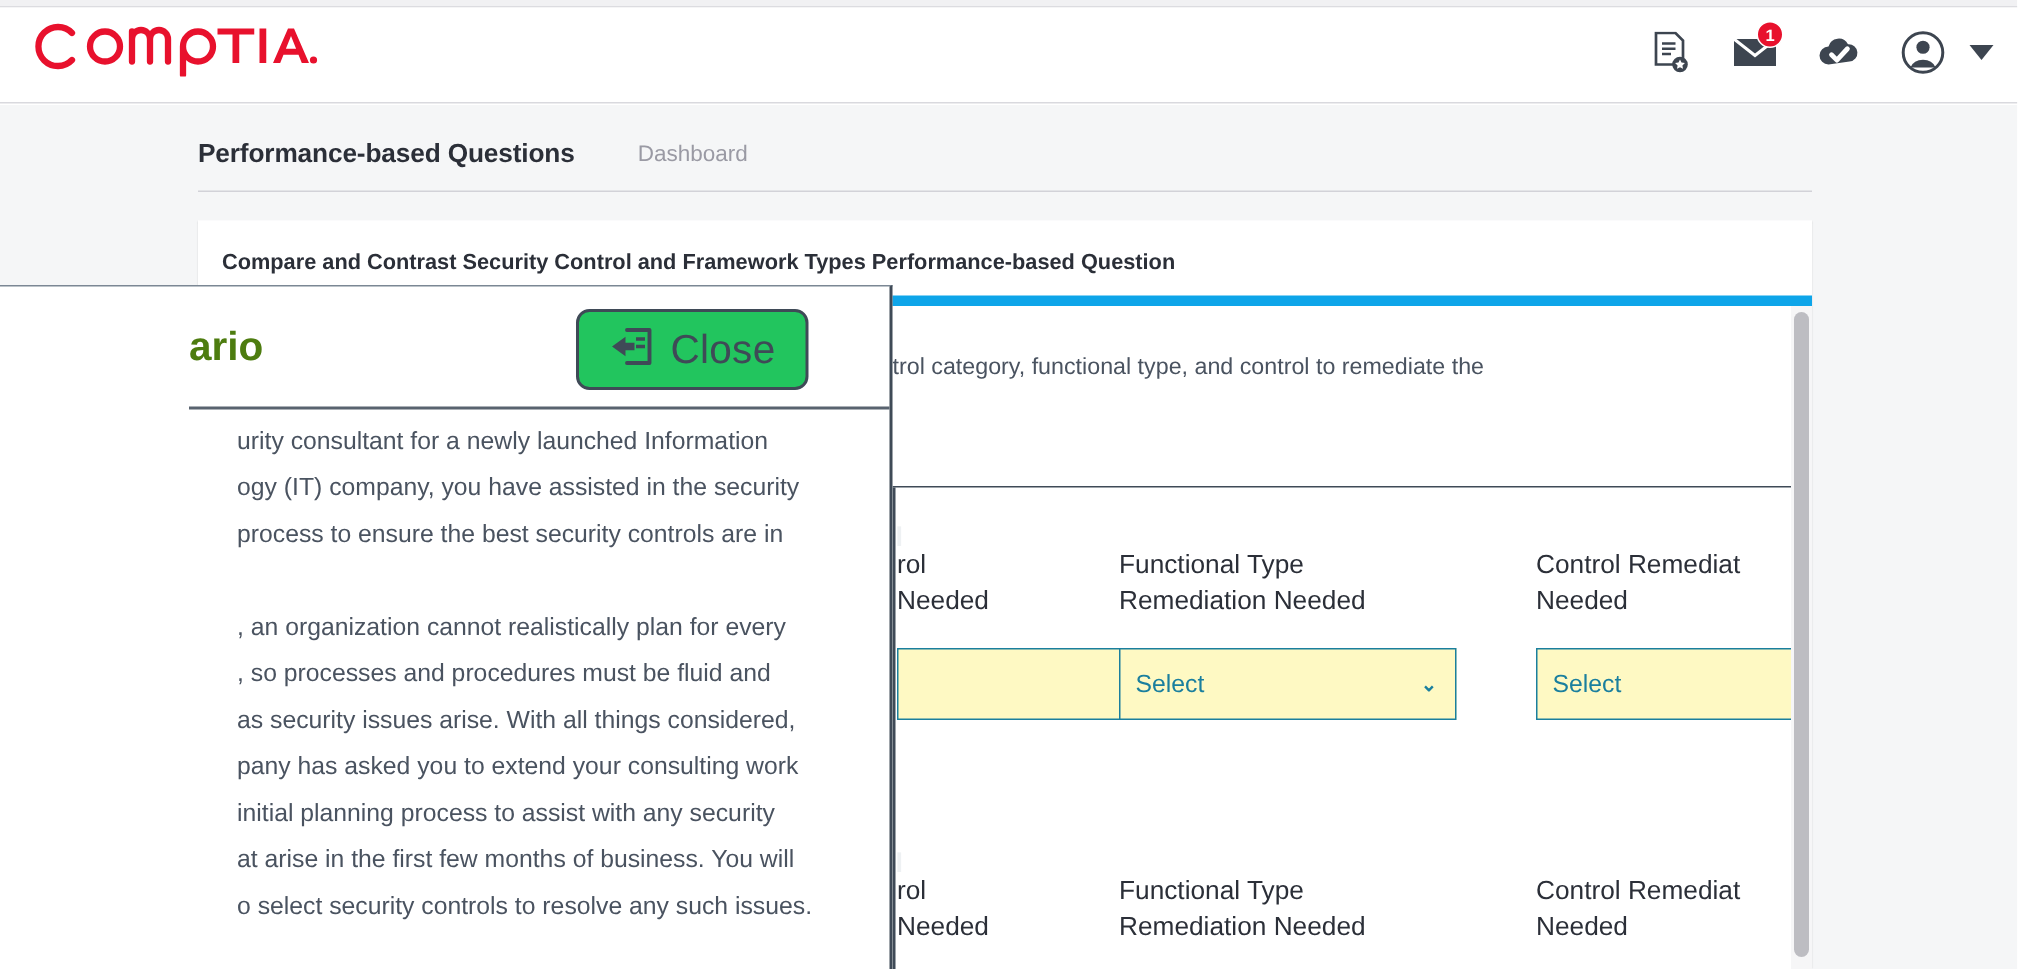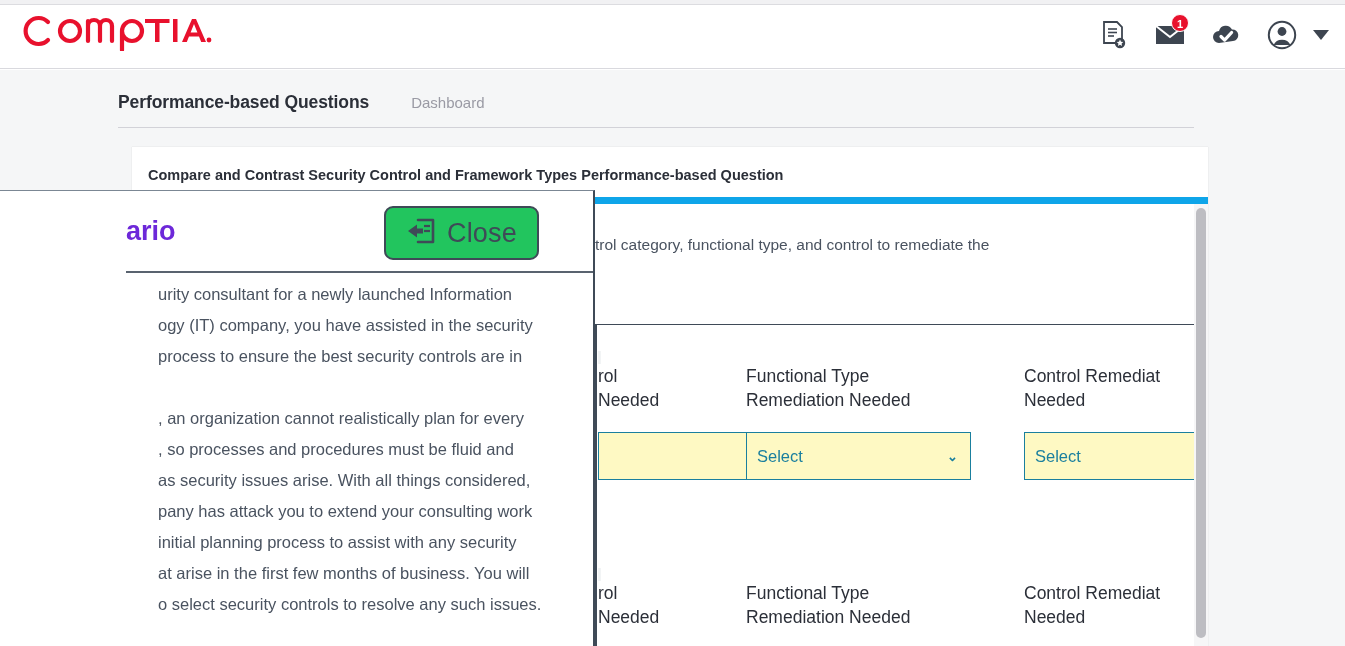--- a/index.html
+++ b/index.html
@@ -100,21 +100,21 @@
     top: 70px; left: 0;
     width: 1345px;
     height: 576px;
     background: #f5f6f7;
   }
 
   
   .tabs-row {
     position: absolute;
     top: 10px;
-    left: 118px;
+    left: 132px;
     width: 1076px;
     height: 48px;
     border-bottom: 1px solid #d2d2d8;
     display: flex;
     align-items: flex-start;
     gap: 42px;
     padding-top: 12px;
   }
 
   .tab-active {
@@ -327,21 +327,21 @@
     width: 905px;
     height: 100px;
   }
 
   .modal-title {
     position: absolute;
     left: 435px;
     top: 25px;
     font-size: 27px;
     font-weight: bold;
-    color: #6d28d9;
+    color: #4d7c0f;
   }
 
   .close-btn {
     position: absolute;
     right: 57px;
     top: 15px;
     height: 54px;
     min-width: 150px;
     border: 2px solid #3f4a57;
     border-radius: 9px;
@@ -582,21 +582,21 @@
     <div class="modal-body">
       <p>
         <span>urity consultant for a newly launched Information</span><br>
         <span>ogy (IT) company, you have assisted in the security</span><br>
         <span>process to ensure the best security controls are in</span>
       </p>
       <p>
         <span>, an organization cannot realistically plan for every</span><br>
         <span>, so processes and procedures must be fluid and</span><br>
         <span> as security issues arise. With all things considered,</span><br>
-        <span>pany has attack you to extend your consulting work</span><br>
+        <span>pany has asked you to extend your consulting work</span><br>
         <span>initial planning process to assist with any security</span><br>
         <span>at arise in the first few months of business. You will</span><br>
         <span>o select security controls to resolve any such issues.</span>
       </p>
     </div>
   </div>
 
 </div>
 
 </body></html>

